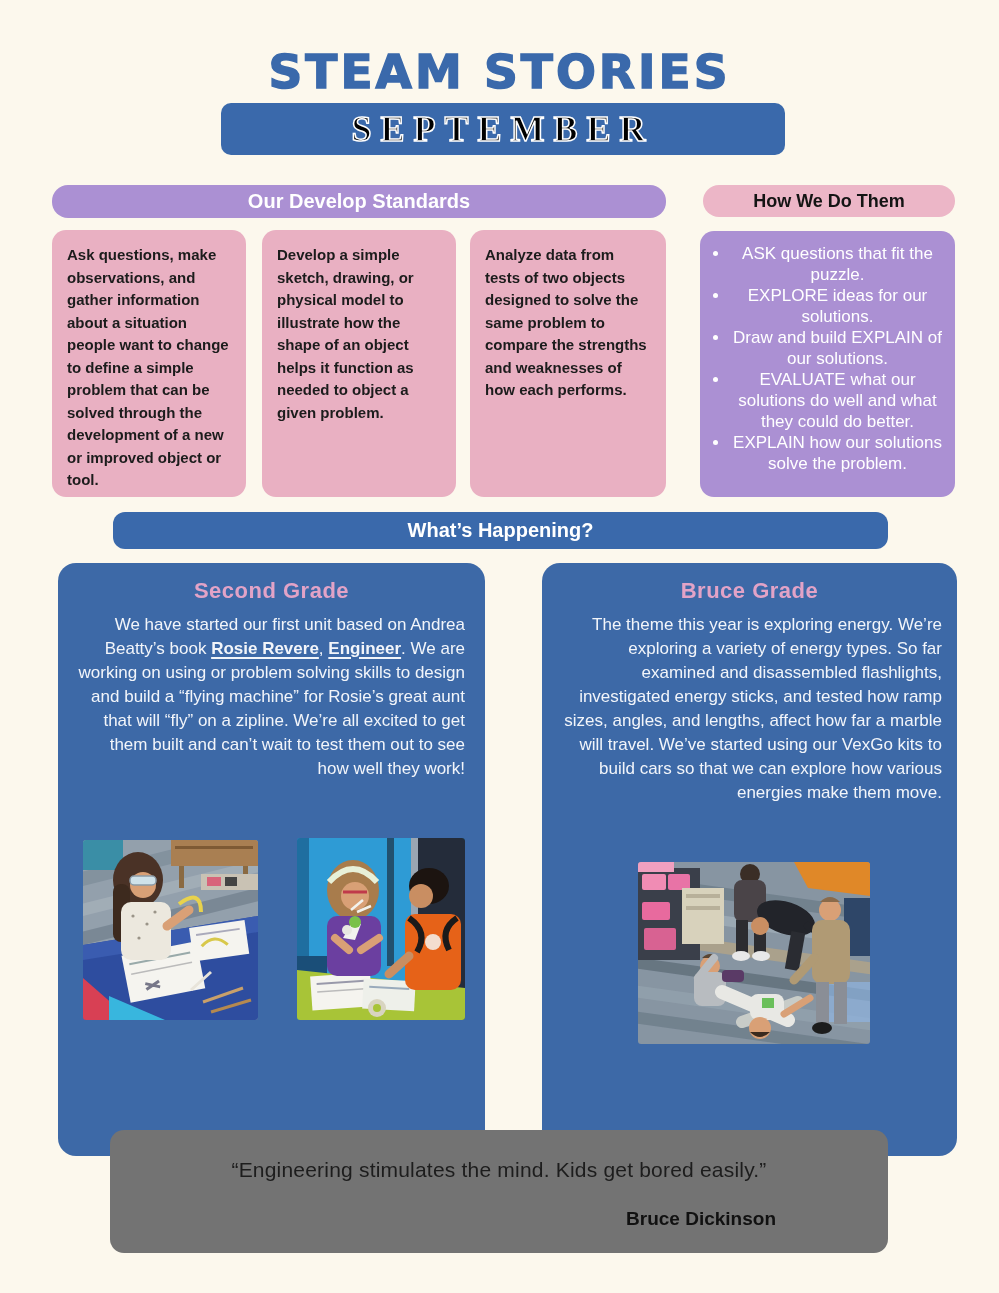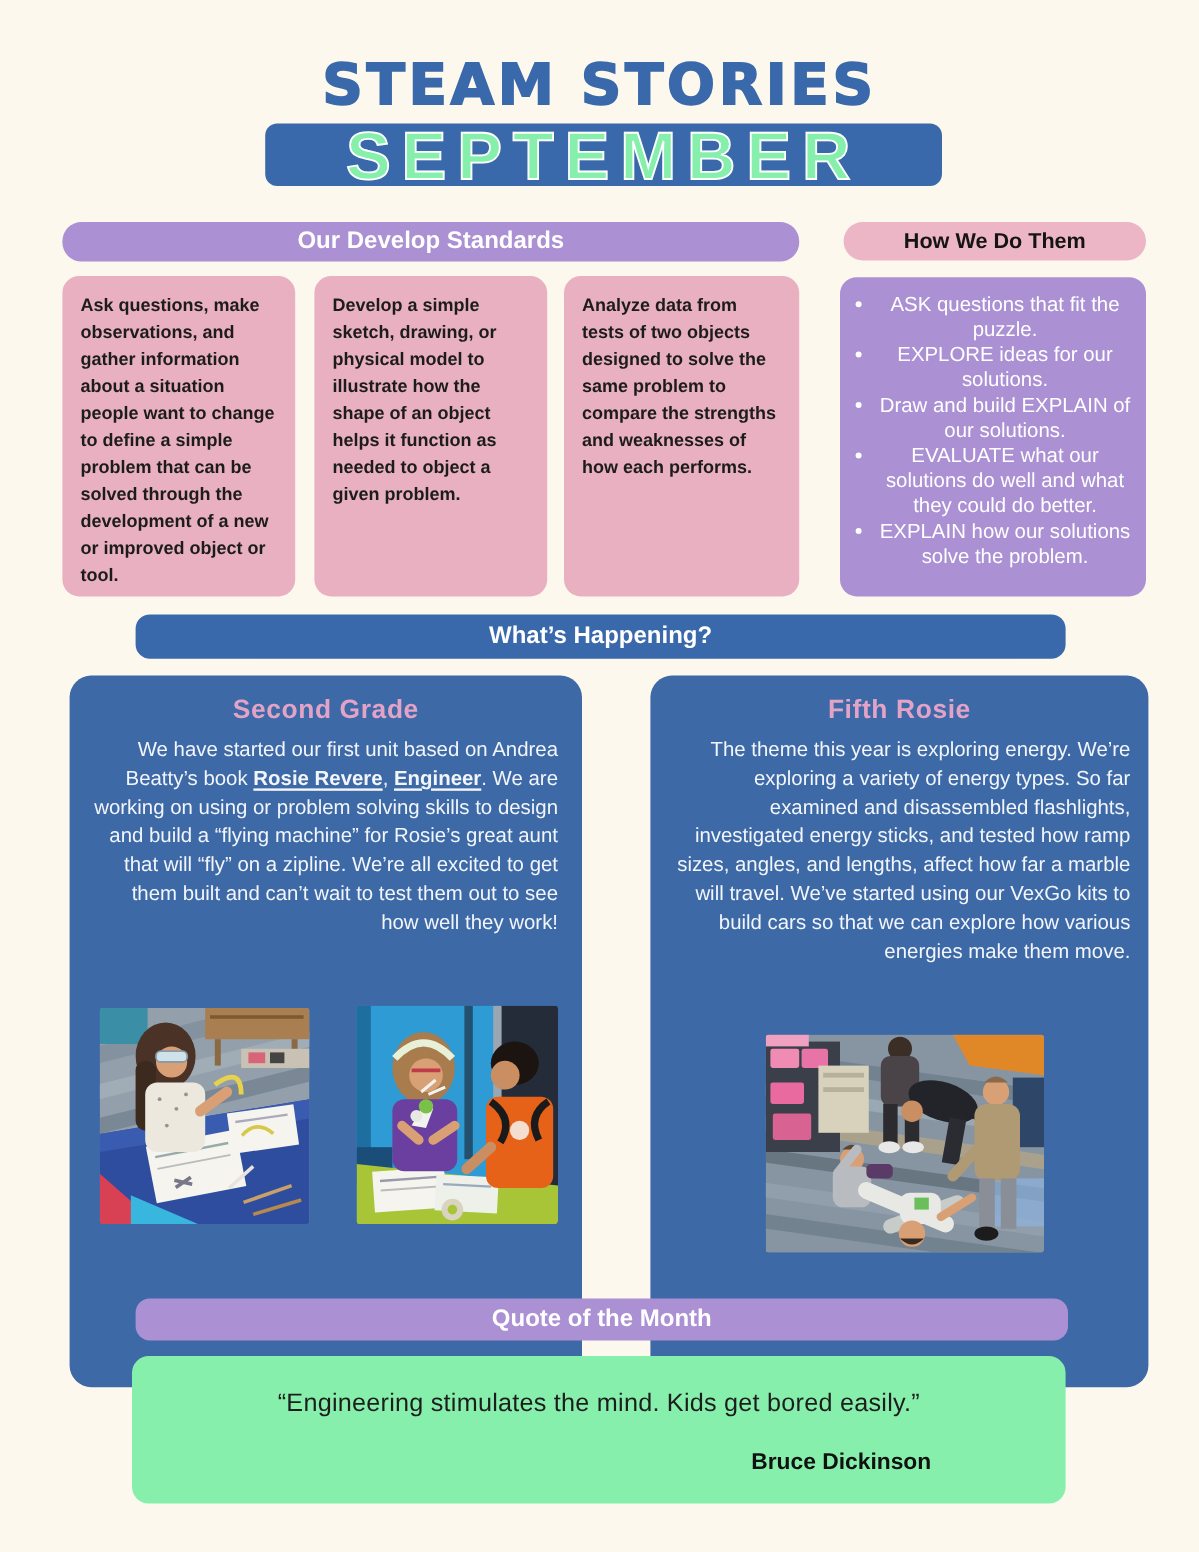--- a/index.html
+++ b/index.html
@@ -19,23 +19,23 @@
     font-family:"DejaVu Sans","Liberation Sans",sans-serif;
     font-weight:bold;font-size:47px;letter-spacing:3px;
     color:#3a69ab;-webkit-text-stroke:1.5px #3a69ab;
   }
   .sept-banner{
     position:absolute;left:221px;top:103px;width:564px;height:52px;
     background:#3a69ab;border-radius:10px;
     display:flex;align-items:center;justify-content:center;
   }
   .sept-banner span{
-    font-family:Liberation Sans, sans-serif;
-    font-weight:bold;font-size:56px;letter-spacing:9px;
-    color:#86efac;-webkit-text-stroke:1.5px #ffffff;
+    font-family:Liberation Serif, serif;
+    font-weight:bold;font-size:36px;letter-spacing:9px;
+    color:#000000;-webkit-text-stroke:1.5px #ffffff;
   }
 
   
   .banner{
     position:absolute;display:flex;align-items:center;justify-content:center;
     font-weight:bold;color:#fff;
   }
   .ls-banner{left:52px;top:185px;width:614px;height:33px;background:#ab90d3;border-radius:16px;font-size:20px;}
   .hw-banner{left:703px;top:185px;width:252px;height:32px;background:#ecb6c7;border-radius:16px;font-size:18px;color:#141414;}
   .wh-banner{left:113px;top:512px;width:775px;height:37px;background:#3a69ab;border-radius:12px;font-size:20px;}
@@ -81,21 +81,21 @@
 
   .photo{position:absolute;border-radius:3px;overflow:hidden;}
   .photo svg{display:block;}
   .sg-photo-1{left:25px;top:277px;width:175px;height:180px;}
   .sg-photo-2{left:239px;top:275px;width:168px;height:182px;}
   .fg-photo-1{left:96px;top:299px;width:232px;height:182px;}
 
   
   .quote-card{
     position:absolute;left:110px;top:1130px;width:778px;height:123px;
-    background:#86efac;border-radius:14px;
+    background:#737373;border-radius:14px;
   }
   .quote-text{
     position:absolute;left:0;top:28px;width:100%;text-align:center;
     font-size:21px;color:#1d1d1d;letter-spacing:.2px;
   }
   .quote-attr{
     position:absolute;right:112px;top:78px;
     font-size:19px;font-weight:bold;color:#111;
   }
 </style>
@@ -215,21 +215,21 @@
         <rect x="108" y="76" width="56" height="76" rx="10" fill="#e66218"></rect>
         <path d="M112 80 q20 14 8 34" stroke="#1a1a1a" stroke-width="6" fill="none"></path>
         <path d="M160 80 q-18 12 -8 32" stroke="#1a1a1a" stroke-width="6" fill="none"></path>
         <path d="M112 118 L92 136" stroke="#c98e62" stroke-width="9" stroke-linecap="round"></path>
         <circle cx="136" cy="104" r="8" fill="#f5f5f0" opacity="0.85"></circle>
       </svg>
     </div>
   </div>
 
   <div class="grade-card fg-card">
-    <div class="grade-title">Fifth Rosie</div>
+    <div class="grade-title">Bruce Grade</div>
     <div class="grade-text">The theme this year is exploring energy. We’re exploring a variety of energy types. So far examined and disassembled flashlights, investigated energy sticks, and tested how ramp sizes, angles, and lengths, affect how far a marble will travel. We’ve started using our VexGo kits to build cars so that we can explore how various energies make them move.</div>
 
     <div class="photo fg-photo-1">
       <svg width="232" height="182" viewBox="0 0 232 182" xmlns="http://www.w3.org/2000/svg">
         <rect width="232" height="182" fill="#8795a2"></rect>
         <g opacity="0.8">
           <rect x="-20" y="30" width="280" height="12" fill="#6d7d8a" transform="rotate(8 116 36)"></rect>
           <rect x="-20" y="58" width="280" height="10" fill="#9fadb8" transform="rotate(8 116 63)"></rect>
           <rect x="-20" y="84" width="280" height="12" fill="#b3a488" transform="rotate(8 116 90)"></rect>
           <rect x="-20" y="112" width="280" height="11" fill="#5f6e7a" transform="rotate(8 116 117)"></rect>
@@ -279,19 +279,18 @@
         <path d="M104 160 L160 140" stroke="#c8ccc8" stroke-width="12" stroke-linecap="round"></path>
         <rect x="112" y="132" width="34" height="26" rx="8" fill="#e8e8e4"></rect>
         <rect x="124" y="136" width="12" height="10" fill="#6abf5a"></rect>
         <circle cx="122" cy="166" r="11" fill="#d9a076"></circle>
         <path d="M112 170 q10 10 20 0" fill="#3a2a1e"></path>
         <path d="M146 152 L172 136" stroke="#d9a076" stroke-width="7" stroke-linecap="round"></path>
       </svg>
     </div>
   </div>
 
-  <div class="banner qm-banner">Quote of the Month</div>
   <div class="quote-card">
     <div class="quote-text">“Engineering stimulates the mind. Kids get bored easily.”</div>
     <div class="quote-attr">Bruce Dickinson</div>
   </div>
 
 </div>
 
 </body></html>

